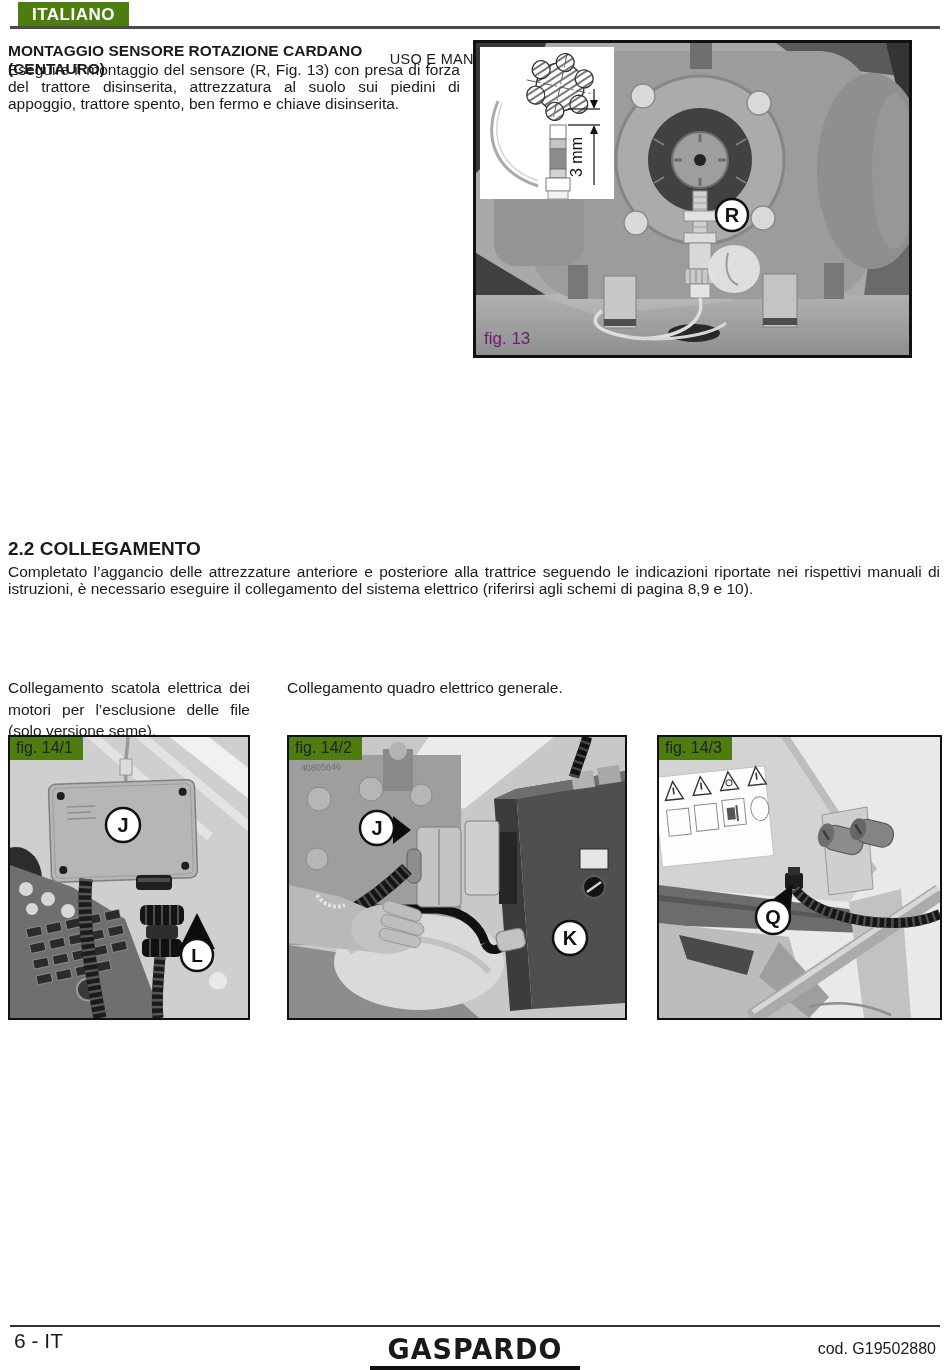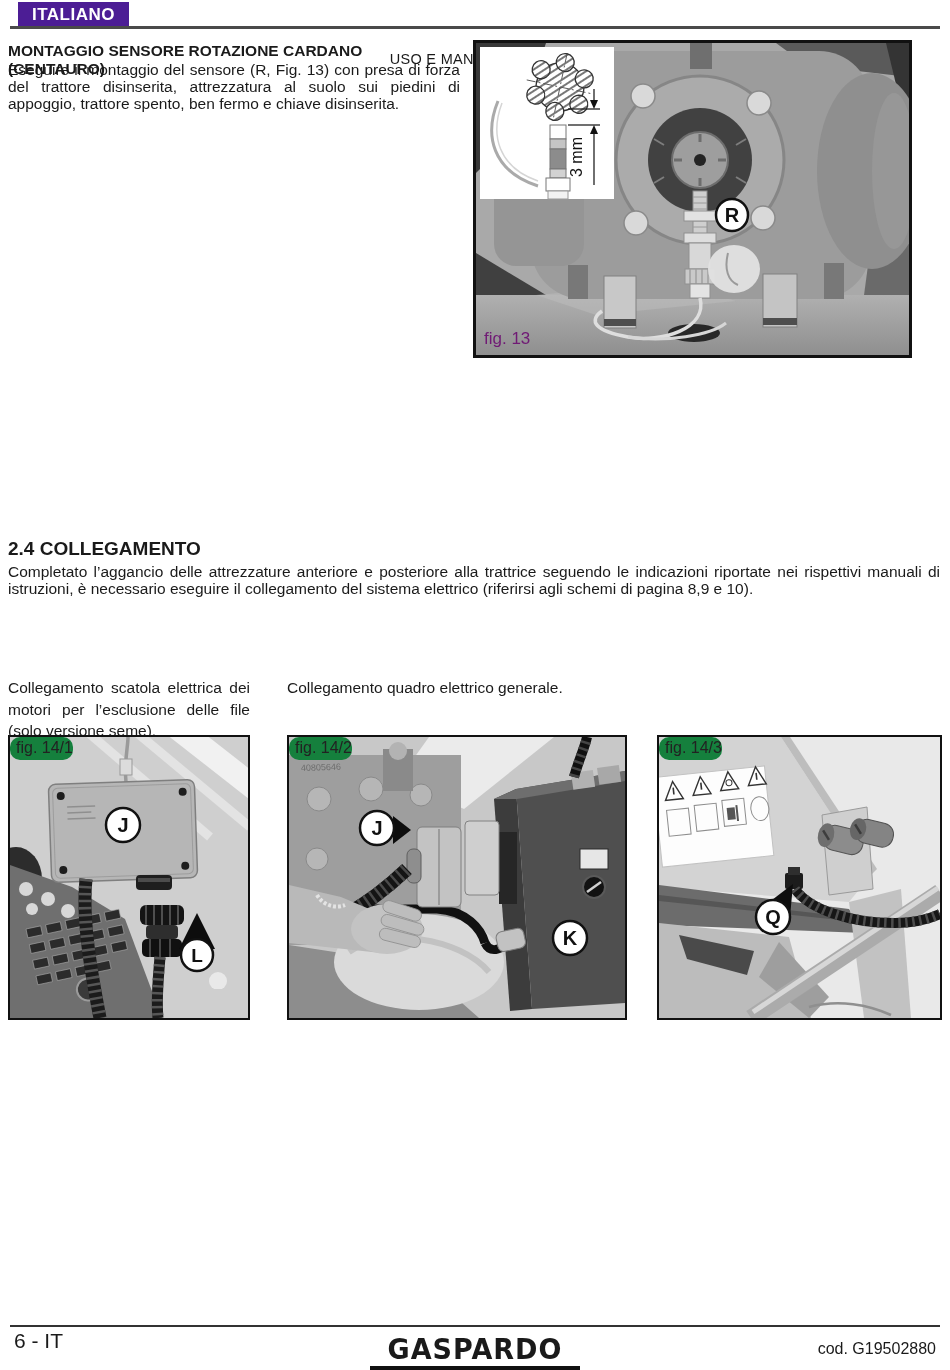--- a/index.html
+++ b/index.html
@@ -1,34 +1,34 @@
 <!DOCTYPE html>
 <html><head>
 <meta charset="utf-8">
 <style>
   html,body{margin:0;padding:0;background:#e8e8e8;}
   .page{position:relative;width:950px;height:1370px;background:#ffffff;
         font-family:"Liberation Sans",sans-serif;color:#1a1a1a;overflow:hidden;}
   .abs{position:absolute;}
   
-  .lang-tab{left:18px;top:2px;background:#4c1d95;color:#fff;font-weight:bold;
+  .lang-tab{left:18px;top:2px;background:#4d7c0f;color:#fff;font-weight:bold;
             font-size:17px;padding:3px 14px;letter-spacing:.5px;}
   .doc-title{left:0;right:0;top:7px;text-align:center;font-size:14.5px;letter-spacing:.3px;margin-top:44px;}
   .head-rule{left:10px;right:10px;top:26px;height:3px;background:#4a4a4a;}
   
   .h-bold{font-weight:bold;font-size:15.5px;}
   .body-txt{font-size:15.5px;line-height:17px;text-align:justify;}
   .warn-txt{font-weight:bold;font-size:15.5px;line-height:21px;text-align:justify;}
   .sec-head{font-weight:bold;font-size:19px;}
   
   .fig-frame{border:3px solid #111;background:#aaa;}
   .fig-frame2{border:2px solid #111;background:#bbb;}
   .figlabel-dark{position:absolute;left:8px;bottom:6px;color:#701a75;font-size:17px;}
-  .figlabel-box{position:absolute;left:0;top:0;background:#15803d;color:#222;
-                font-size:16px;padding:2px 0 3px 6px;border-radius:10px;}
+  .figlabel-box{position:absolute;left:0;top:0;background:#4d7c0f;color:#222;
+                font-size:16px;padding:2px 10px 3px 6px;}
   .caption{font-size:15.5px;line-height:21.5px;text-align:justify;}
   
   .foot-rule{left:10px;right:10px;top:1325px;height:2px;background:#333;}
   .page-num{left:14px;top:1329px;font-size:21px;}
   .brand{left:0;right:0;top:1334px;text-align:center;font-weight:900;font-size:27px;
          letter-spacing:1px;font-family:"DejaVu Sans",sans-serif;transform:scaleY(1.05);}
   .brand-bar{left:370px;top:1366px;width:210px;height:4px;background:#111;}
   .code{right:14px;top:1340px;font-size:16px;}
   svg text{font-family:"Liberation Sans",sans-serif;}
 </style>
@@ -166,21 +166,21 @@
         <line x1="118" y1="46" x2="118" y2="62" stroke="#222" stroke-width="1.3"></line>
         <polygon points="118,66 114,57 122,57" fill="#111"></polygon>
         <polygon points="118,82 114,91 122,91" fill="#111"></polygon>
         <line x1="118" y1="91" x2="118" y2="142" stroke="#222" stroke-width="1.3"></line>
         <text transform="rotate(-90 106 114)" x="106" y="114" font-size="16" text-anchor="middle" fill="#111">3 mm</text>
       </g>
     </svg>
     <div class="figlabel-dark">fig. 13</div>
   </div>
 
-  <div class="abs sec-head" style="left:8px;top:538px;">2.4 COLLEGAMENTO</div>
+  <div class="abs sec-head" style="left:8px;top:538px;">2.2 COLLEGAMENTO</div>
   <div class="abs body-txt" style="left:8px;top:563px;width:932px;">Completato l’aggancio delle attrezzature anteriore e posteriore alla trattrice seguendo le indicazioni riportate nei rispettivi manuali di istruzioni, è necessario eseguire il collegamento del sistema elettrico (riferirsi agli schemi di pagina 8,9 e 10).</div>
 
   <div class="abs caption" style="left:8px;top:677px;width:242px;">Collegamento scatola elettrica dei motori per l’esclusione delle file (solo versione seme).</div>
   <div class="abs caption" style="left:287px;top:677px;width:300px;">Collegamento quadro elettrico generale.</div>
 
   <div class="abs fig-frame2" style="left:8px;top:735px;width:238px;height:281px;">
     <svg width="238" height="281" viewBox="0 0 238 281">
       <rect width="238" height="281" fill="#cfcfcf"></rect>
       <g stroke="#e8e8e8" stroke-width="9" opacity=".8">
         <line x1="120" y1="-10" x2="240" y2="90"></line>

